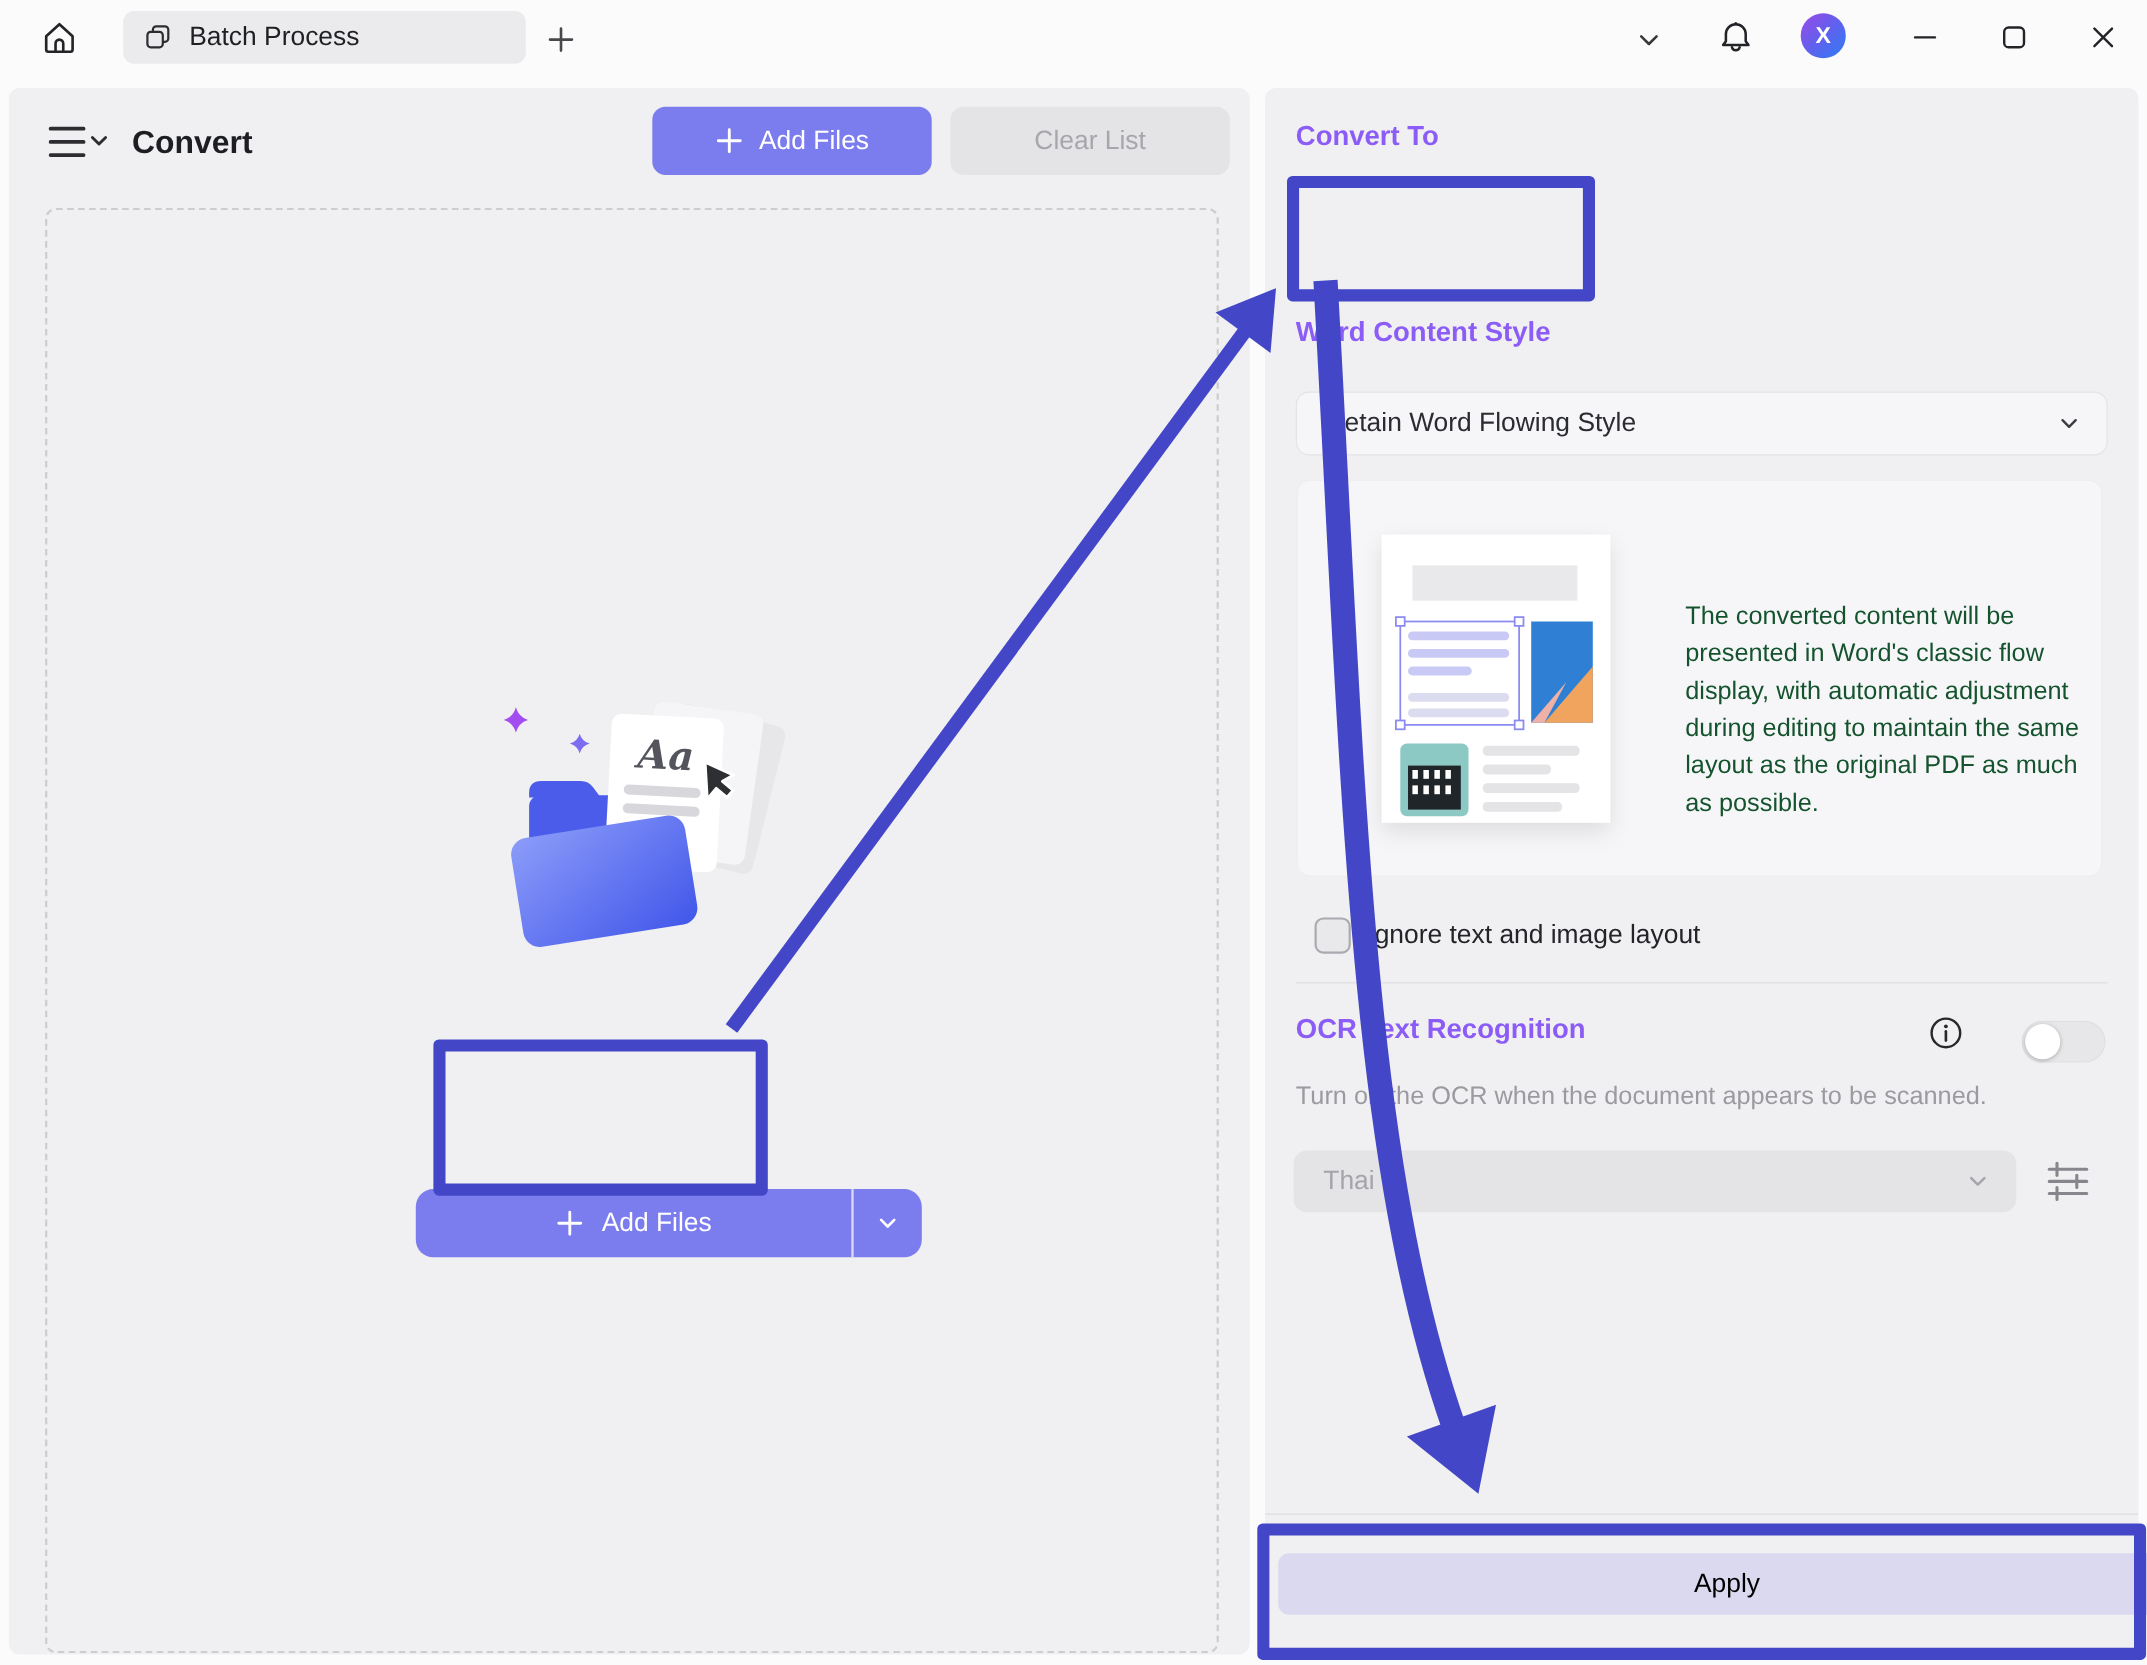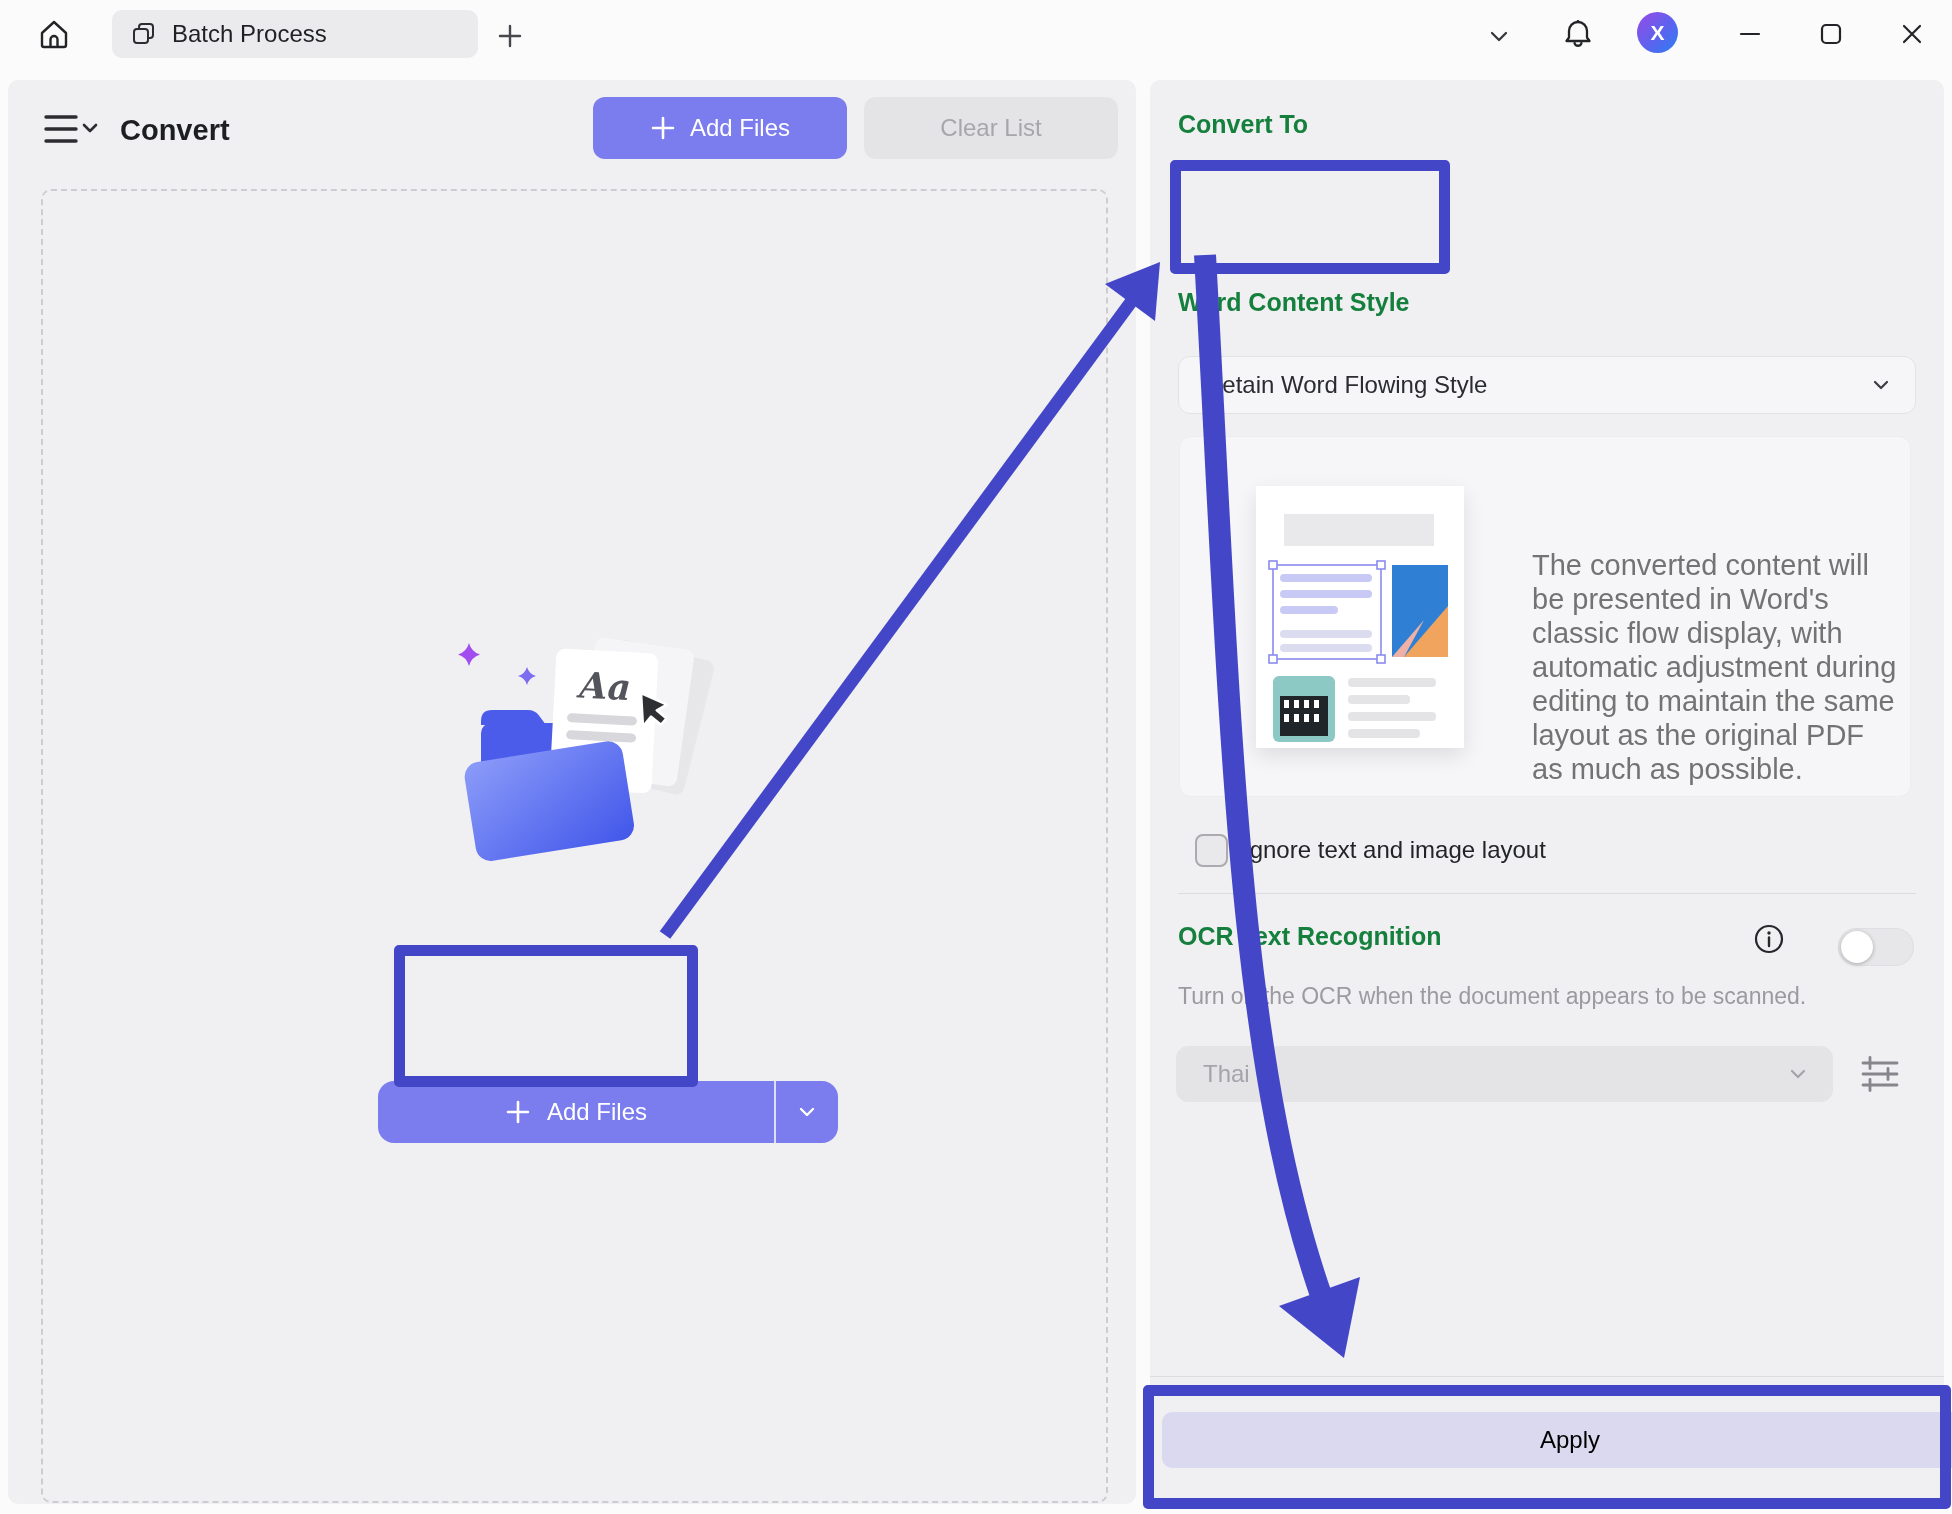--- a/index.html
+++ b/index.html
@@ -35,31 +35,31 @@
   .dd-text{position:absolute;left:0;top:820px;width:100%;text-align:center;
            font-size:27px;font-weight:700;color:#27282c;}
   .splitbtn{position:absolute;left:335px;top:890px;width:460px;height:62px;background:#7b7ced;
             border-radius:16px;display:flex;align-items:center;}
   .splitbtn .main{flex:0 0 396px;height:100%;display:flex;align-items:center;justify-content:center;
                   gap:16px;color:#fff;font-size:24px;cursor:pointer;}
   .splitbtn .divider{width:1.5px;height:100%;background:rgba(255,255,255,.75);}
   .splitbtn .more{flex:1;height:100%;display:flex;align-items:center;justify-content:center;cursor:pointer;}
 
   
-  .rp-label{position:absolute;font-size:25px;font-weight:700;color:#15803d;}
+  .rp-label{position:absolute;font-size:25px;font-weight:700;color:#8b5cf6;}
   .select{position:absolute;background:#f6f6f8;border:1px solid #e3e3e6;border-radius:12px;
           display:flex;align-items:center;padding:0 26px;box-sizing:border-box;
           font-size:24px;color:#2b2c31;cursor:pointer;}
   .select .chev{position:absolute;right:22px;}
   .select.disabled{background:#e4e3e6;border-color:#e4e3e6;color:#a5a4ab;cursor:default;}
   .card{position:absolute;left:29px;top:356px;width:732px;height:361px;background:#f6f6f8;
         border:1px solid #ededf0;border-radius:12px;box-sizing:border-box;}
   .thumb{position:absolute;left:76px;top:49px;width:208px;height:262px;background:#fff;
          box-shadow:0 8px 20px rgba(0,0,0,.10);}
-  .desc{position:absolute;left:352px;top:82px;width:368px;font-size:29px;line-height:34px;color:#737373;}
+  .desc{position:absolute;left:352px;top:82px;width:368px;font-size:23px;line-height:34px;color:#14532d;}
   .checkbox{position:absolute;left:45px;top:754px;width:33px;height:33px;border-radius:8px;
             background:#e9e8ea;border:2px solid #aaaab0;box-sizing:border-box;cursor:pointer;}
   .chk-label{position:absolute;left:93px;top:756px;font-size:24px;color:#232428;}
   .hr{position:absolute;height:1px;background:#dcdbde;}
   .hint{position:absolute;left:28px;top:903px;font-size:23px;color:#9b9aa0;}
   .toggle{position:absolute;left:688px;top:848px;width:76px;height:38px;border-radius:19px;
           background:#e7e6e9;box-shadow:inset 0 0 0 1px #dfdee2;cursor:pointer;}
   .toggle .knob{position:absolute;left:3px;top:3px;width:32px;height:32px;border-radius:50%;
                 background:#fff;box-shadow:0 1px 4px rgba(0,0,0,.28);}
   .apply{position:absolute;left:12px;top:1332px;width:816px;height:56px;border-radius:10px;

